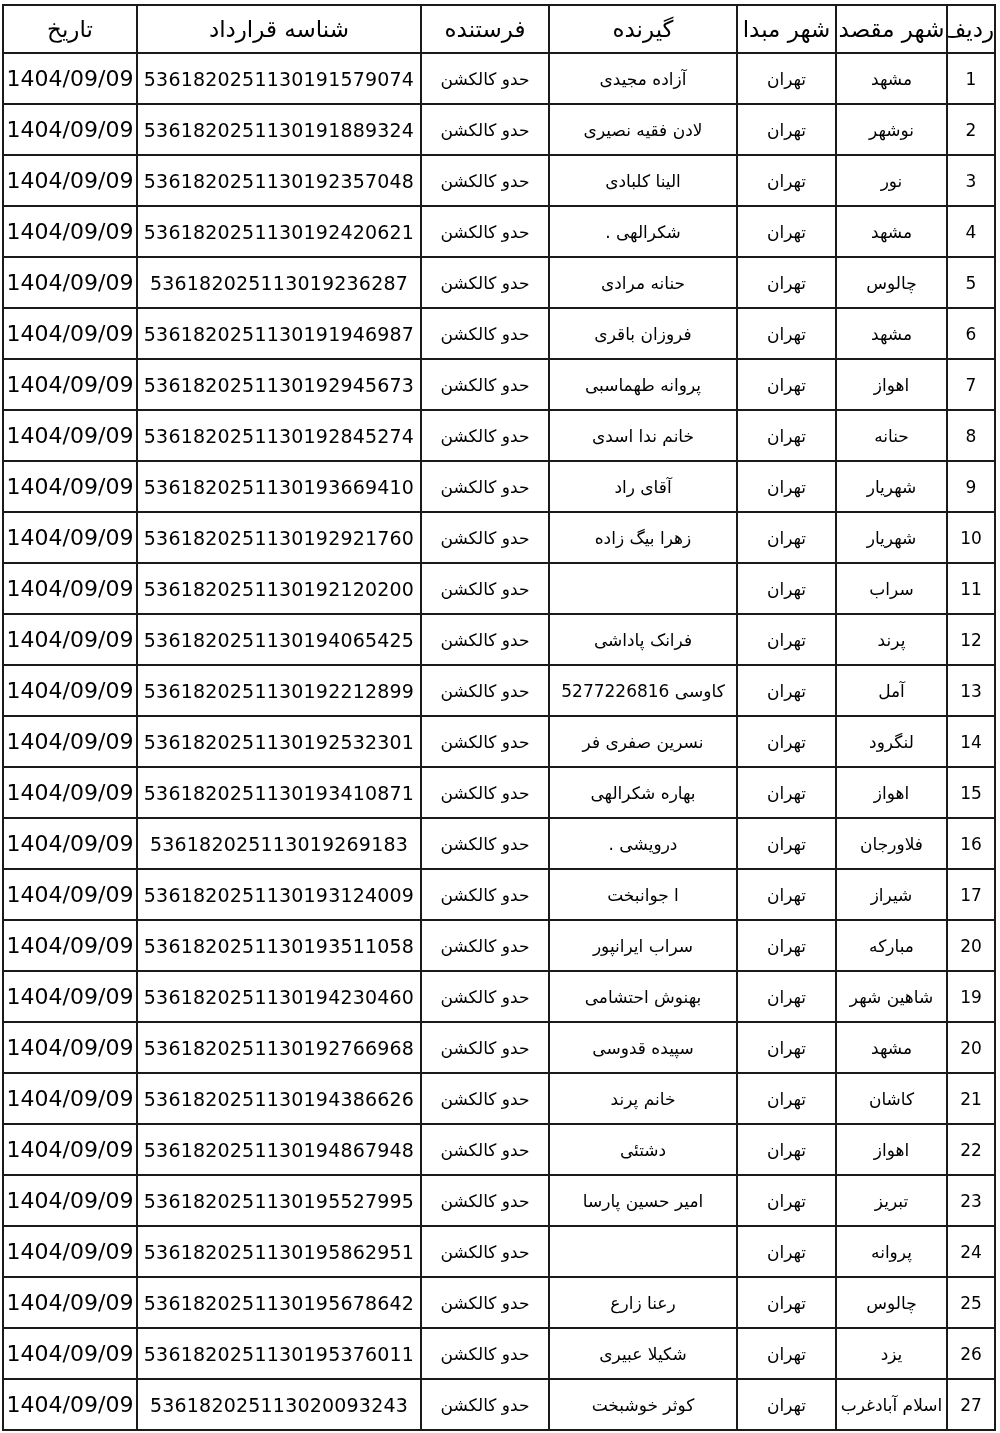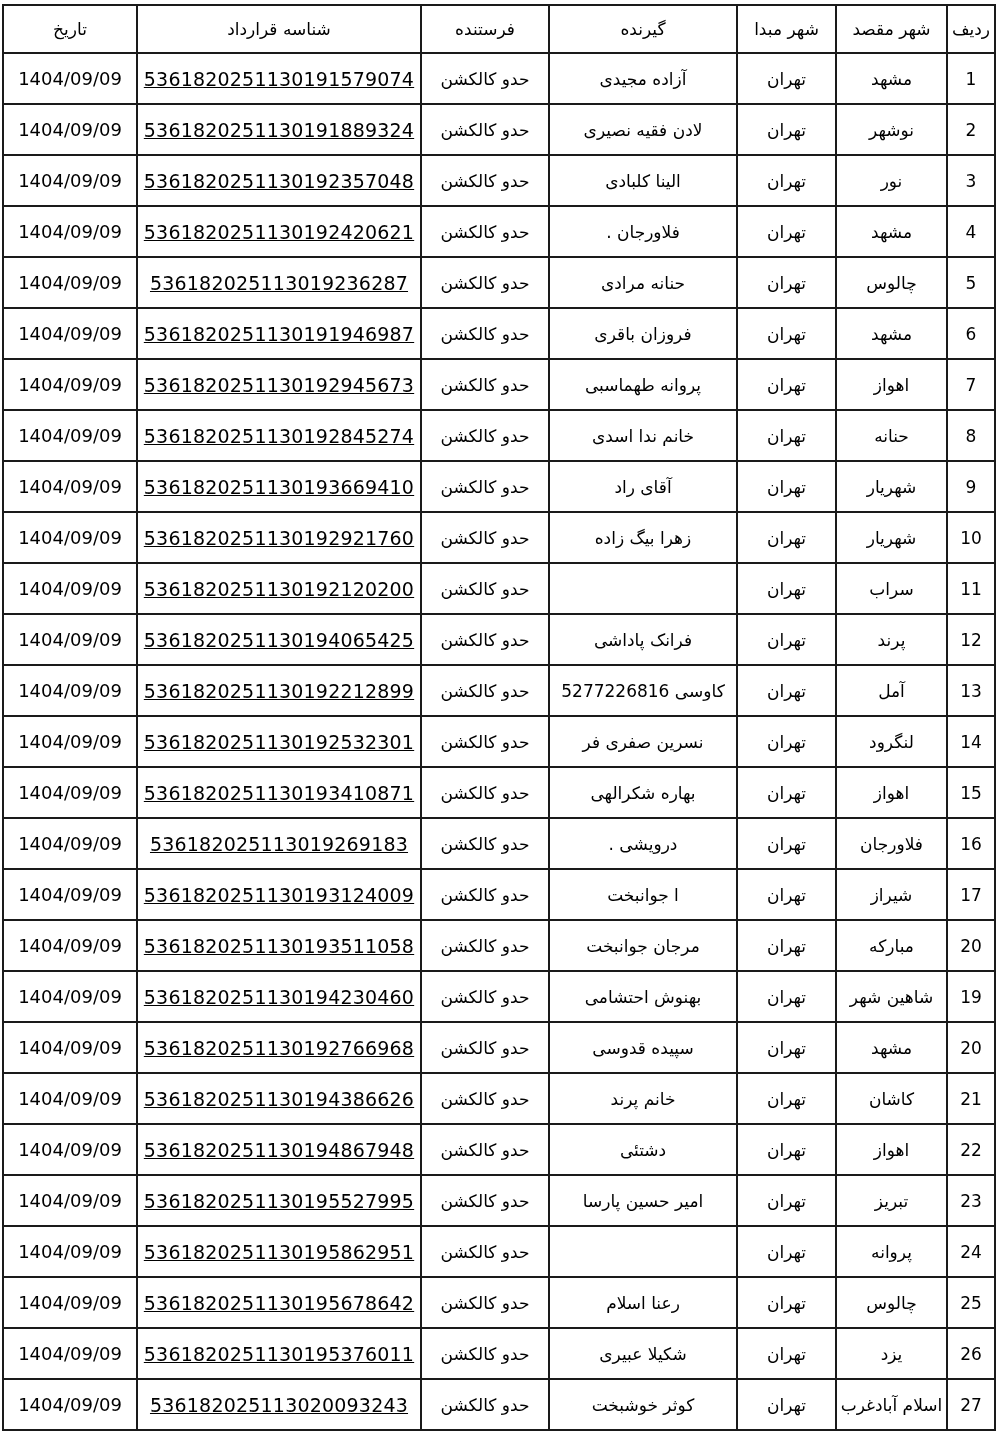--- a/index.html
+++ b/index.html
@@ -50,34 +50,33 @@
 
   thead tr { height: 48px; }
   thead th {
     background-image: linear-gradient(to bottom,
         #f4fbf6 0%,
         #e3f4e9 16%,
         #cfead9 34%,
         #ace0c2 54%,
         #7fcda2 76%,
         #4cb37f 100%);
-    font-size: 17px;
+    font-size: 23px;
     color: #111111;
     letter-spacing: 0;
   }
   tbody tr { height: 51px; }
   tbody td { font-size: 17px; }
   td.idcell {
     font-size: 19px;
     letter-spacing: 0.2px;
     direction: ltr;
-    text-decoration: underline;
   }
   td.datecell {
-    font-size: 18px;
+    font-size: 22px;
     direction: ltr;
   }
   td.radifcell {
     font-size: 17px;
     direction: ltr;
   }
   td.namecell {
     font-size: 17px;
   }
   td.empty { }
@@ -132,21 +131,21 @@
           <td class="namecell">تهران</td>
           <td class="namecell">الینا کلبادی</td>
           <td class="namecell">حدو کالکشن</td>
           <td class="idcell">53618202511301923570​48</td>
           <td class="datecell">1404/09/09</td>
         </tr>
         <tr>
           <td class="radifcell">4</td>
           <td class="namecell">مشهد</td>
           <td class="namecell">تهران</td>
-          <td class="namecell">فلاورجان .</td>
+          <td class="namecell">شکرالهی .</td>
           <td class="namecell">حدو کالکشن</td>
           <td class="idcell">53618202511301924206​21</td>
           <td class="datecell">1404/09/09</td>
         </tr>
         <tr>
           <td class="radifcell">5</td>
           <td class="namecell">چالوس</td>
           <td class="namecell">تهران</td>
           <td class="namecell">حنانه مرادی</td>
           <td class="namecell">حدو کالکشن</td>
@@ -258,21 +257,21 @@
           <td class="namecell">تهران</td>
           <td class="namecell">ا جوانبخت</td>
           <td class="namecell">حدو کالکشن</td>
           <td class="idcell">53618202511301931240​09</td>
           <td class="datecell">1404/09/09</td>
         </tr>
         <tr>
           <td class="radifcell">20</td>
           <td class="namecell">مبارکه</td>
           <td class="namecell">تهران</td>
-          <td class="namecell">مرجان  جوانبخت</td>
+          <td class="namecell">سراب  ایرانپور</td>
           <td class="namecell">حدو کالکشن</td>
           <td class="idcell">53618202511301935110​58</td>
           <td class="datecell">1404/09/09</td>
         </tr>
         <tr>
           <td class="radifcell">19</td>
           <td class="namecell">شاهین شهر</td>
           <td class="namecell">تهران</td>
           <td class="namecell">بهنوش احتشامی</td>
           <td class="namecell">حدو کالکشن</td>
@@ -321,21 +320,21 @@
           <td class="namecell">تهران</td>
           <td class="namecell empty"></td>
           <td class="namecell">حدو کالکشن</td>
           <td class="idcell">53618202511301958629​51</td>
           <td class="datecell">1404/09/09</td>
         </tr>
         <tr>
           <td class="radifcell">25</td>
           <td class="namecell">چالوس</td>
           <td class="namecell">تهران</td>
-          <td class="namecell">رعنا اسلام</td>
+          <td class="namecell">رعنا زارع</td>
           <td class="namecell">حدو کالکشن</td>
           <td class="idcell">53618202511301956786​42</td>
           <td class="datecell">1404/09/09</td>
         </tr>
         <tr>
           <td class="radifcell">26</td>
           <td class="namecell">یزد</td>
           <td class="namecell">تهران</td>
           <td class="namecell">شکیلا عبیری</td>
           <td class="namecell">حدو کالکشن</td>

